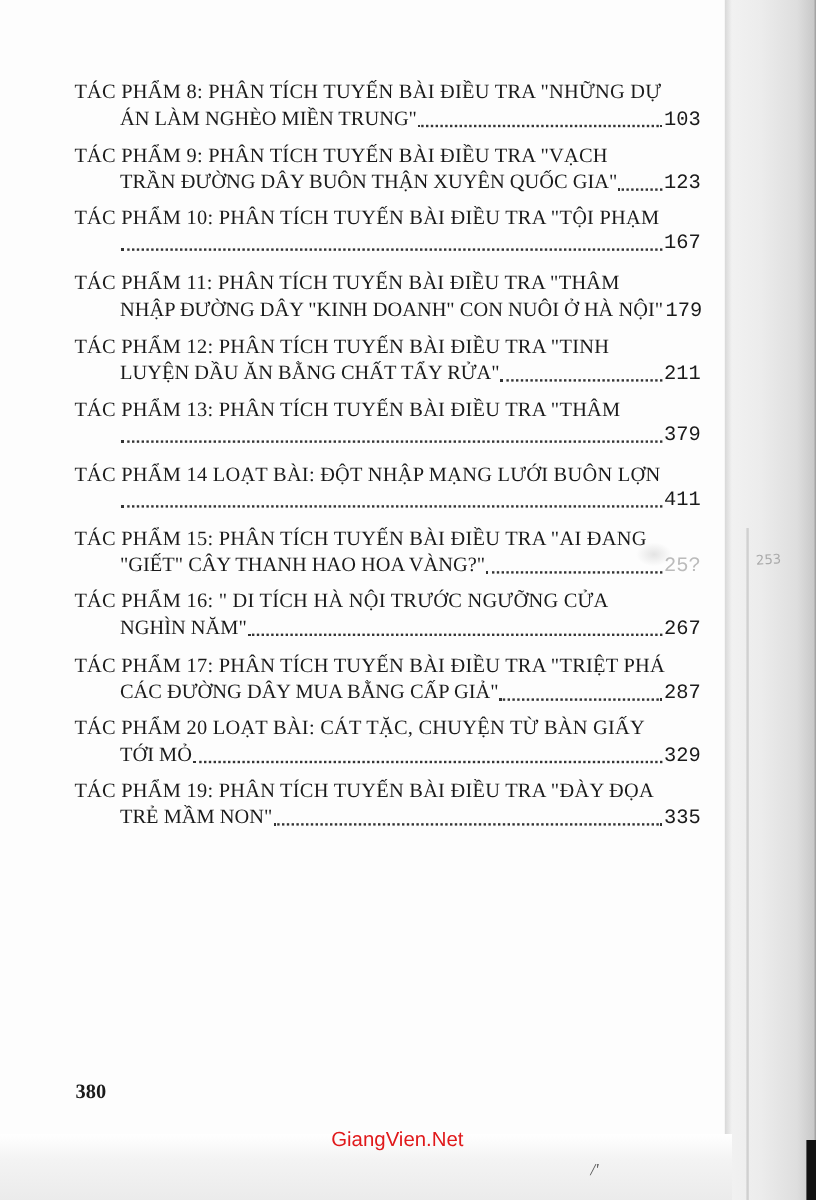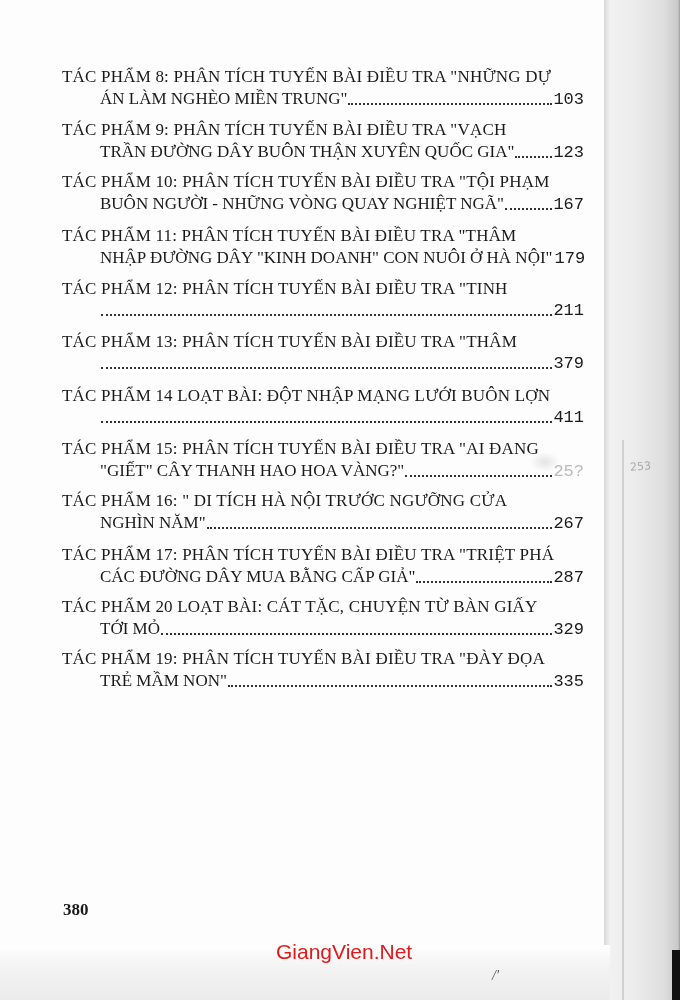--- a/index.html
+++ b/index.html
@@ -46,21 +46,21 @@
     .line2 .dots {
       flex: 1 1 auto; overflow: hidden; margin: 0 1px;
       border-bottom: 2px dotted #333; height: 0; align-self: flex-end; position: relative; top: -4px;
     }
     .line2 .pg { flex: 0 0 auto; font-family: Liberation Mono, monospace; }
     .pg.obscured { color: #bbb; }
     .page-number {
       position: absolute; left: 63px; top: 900px; font-size: 17px; font-weight: bold;
     }
     .watermark {
-      position: absolute; left: 276px; top: 940px; font-size: 21px; color: #e0191b;
+      position: absolute; left: 276px; top: 940px; font-size: 17px; color: #e0191b;
       font-family: "Liberation Sans", "DejaVu Sans", sans-serif;
     }
     .smudge {
       position: absolute; left: 530px; top: 452px; width: 30px; height: 20px;
       background: radial-gradient(ellipse at center, #e4e4e4 0%, rgba(255,255,255,0) 70%);
     }
     .pen-mark {
       position: absolute; left: 492px; top: 968px; font-size: 14px; color: #555;
       font-style: italic;
     }
@@ -90,36 +90,36 @@
     <div class="line1">TÁC PHẨM 9:  PHÂN TÍCH TUYẾN BÀI ĐIỀU TRA  "VẠCH</div>
     <div class="line2">
       <span class="title">TRẦN ĐƯỜNG DÂY BUÔN THẬN  XUYÊN QUỐC GIA"</span>
       <span class="dots"></span>
       <span class="pg">123</span>
     </div>
   </div>
   <div class="entry" style="top:172px">
     <div class="line1">TÁC PHẨM 10:  PHÂN TÍCH TUYẾN BÀI ĐIỀU TRA  "TỘI PHẠM</div>
     <div class="line2">
-      <span class="title">BUÔN NGƯỜI - NHỮNG VÒNG QUAY NGHIỆT NGÃ"</span>
       <span class="dots"></span>
       <span class="pg">167</span>
     </div>
   </div>
   <div class="entry" style="top:226px">
     <div class="line1">TÁC PHẨM 11:  PHÂN TÍCH TUYẾN BÀI ĐIỀU TRA  "THÂM</div>
     <div class="line2">
       <span class="title">NHẬP ĐƯỜNG DÂY "KINH DOANH"  CON NUÔI Ở HÀ NỘI"</span>
       <span class="dots"></span>
       <span class="pg">179</span>
     </div>
   </div>
   <div class="entry" style="top:279px">
     <div class="line1">TÁC PHẨM 12:  PHÂN TÍCH TUYẾN BÀI ĐIỀU TRA  "TINH</div>
     <div class="line2">
+      <span class="title">LUYỆN DẦU ĂN BẰNG CHẤT TẨY RỬA"</span>
       <span class="dots"></span>
       <span class="pg">211</span>
     </div>
   </div>
   <div class="entry" style="top:332px">
     <div class="line1">TÁC PHẨM 13:  PHÂN TÍCH TUYẾN BÀI ĐIỀU TRA  "THÂM</div>
     <div class="line2">
       <span class="dots"></span>
       <span class="pg">379</span>
     </div>

